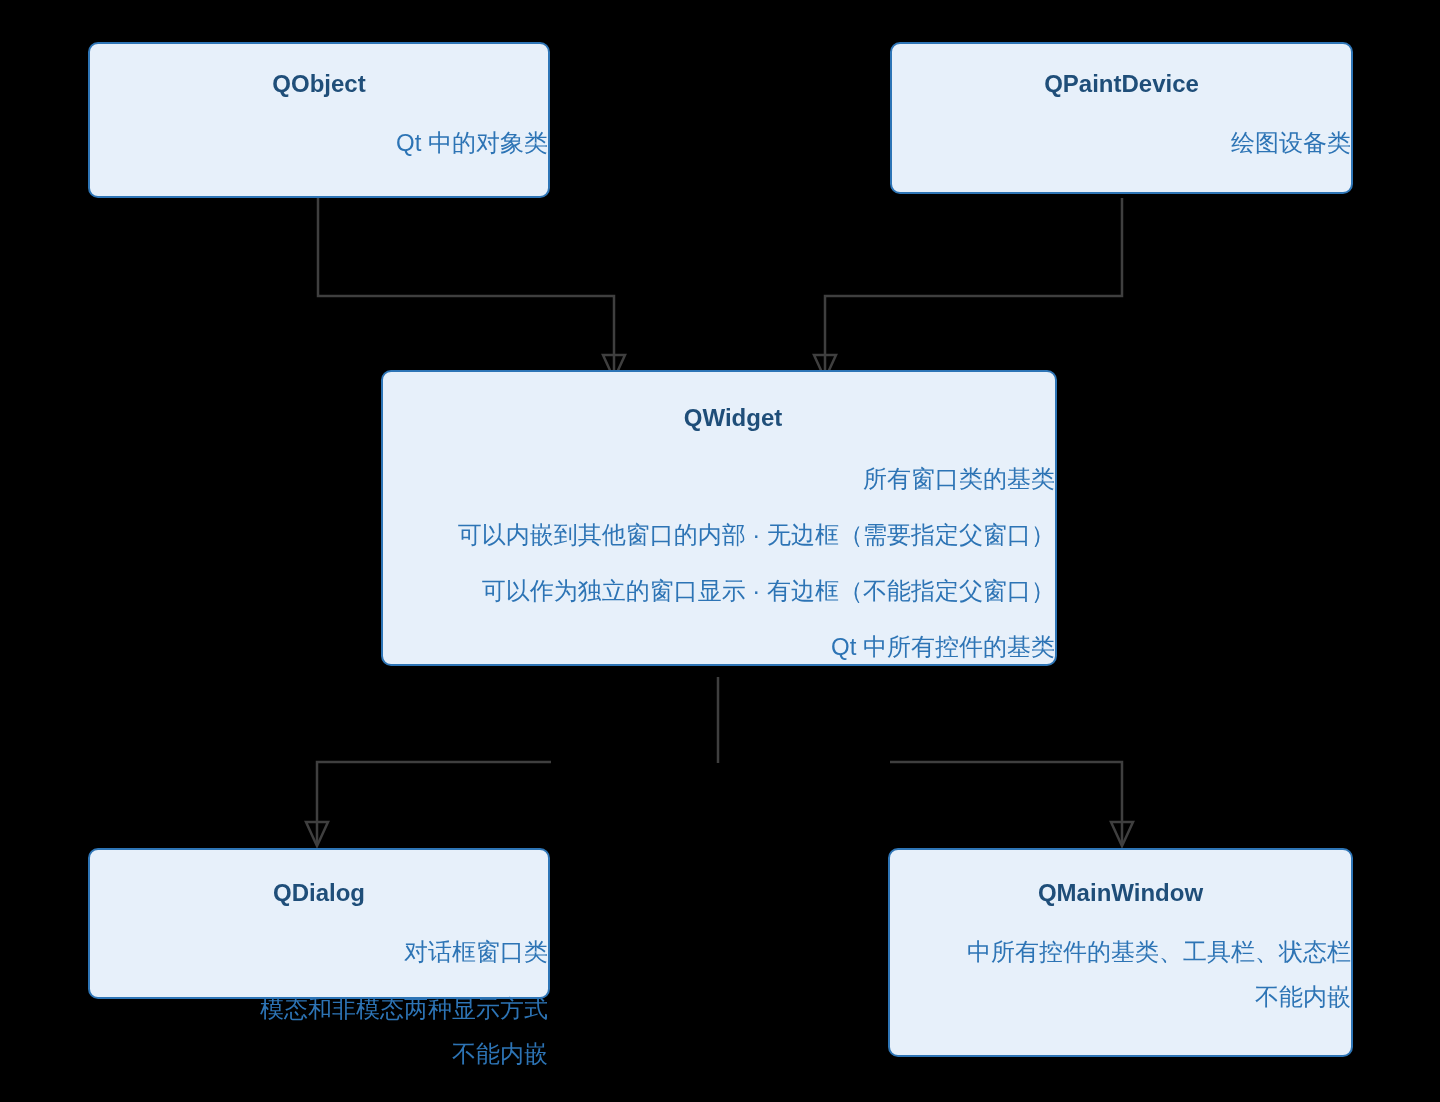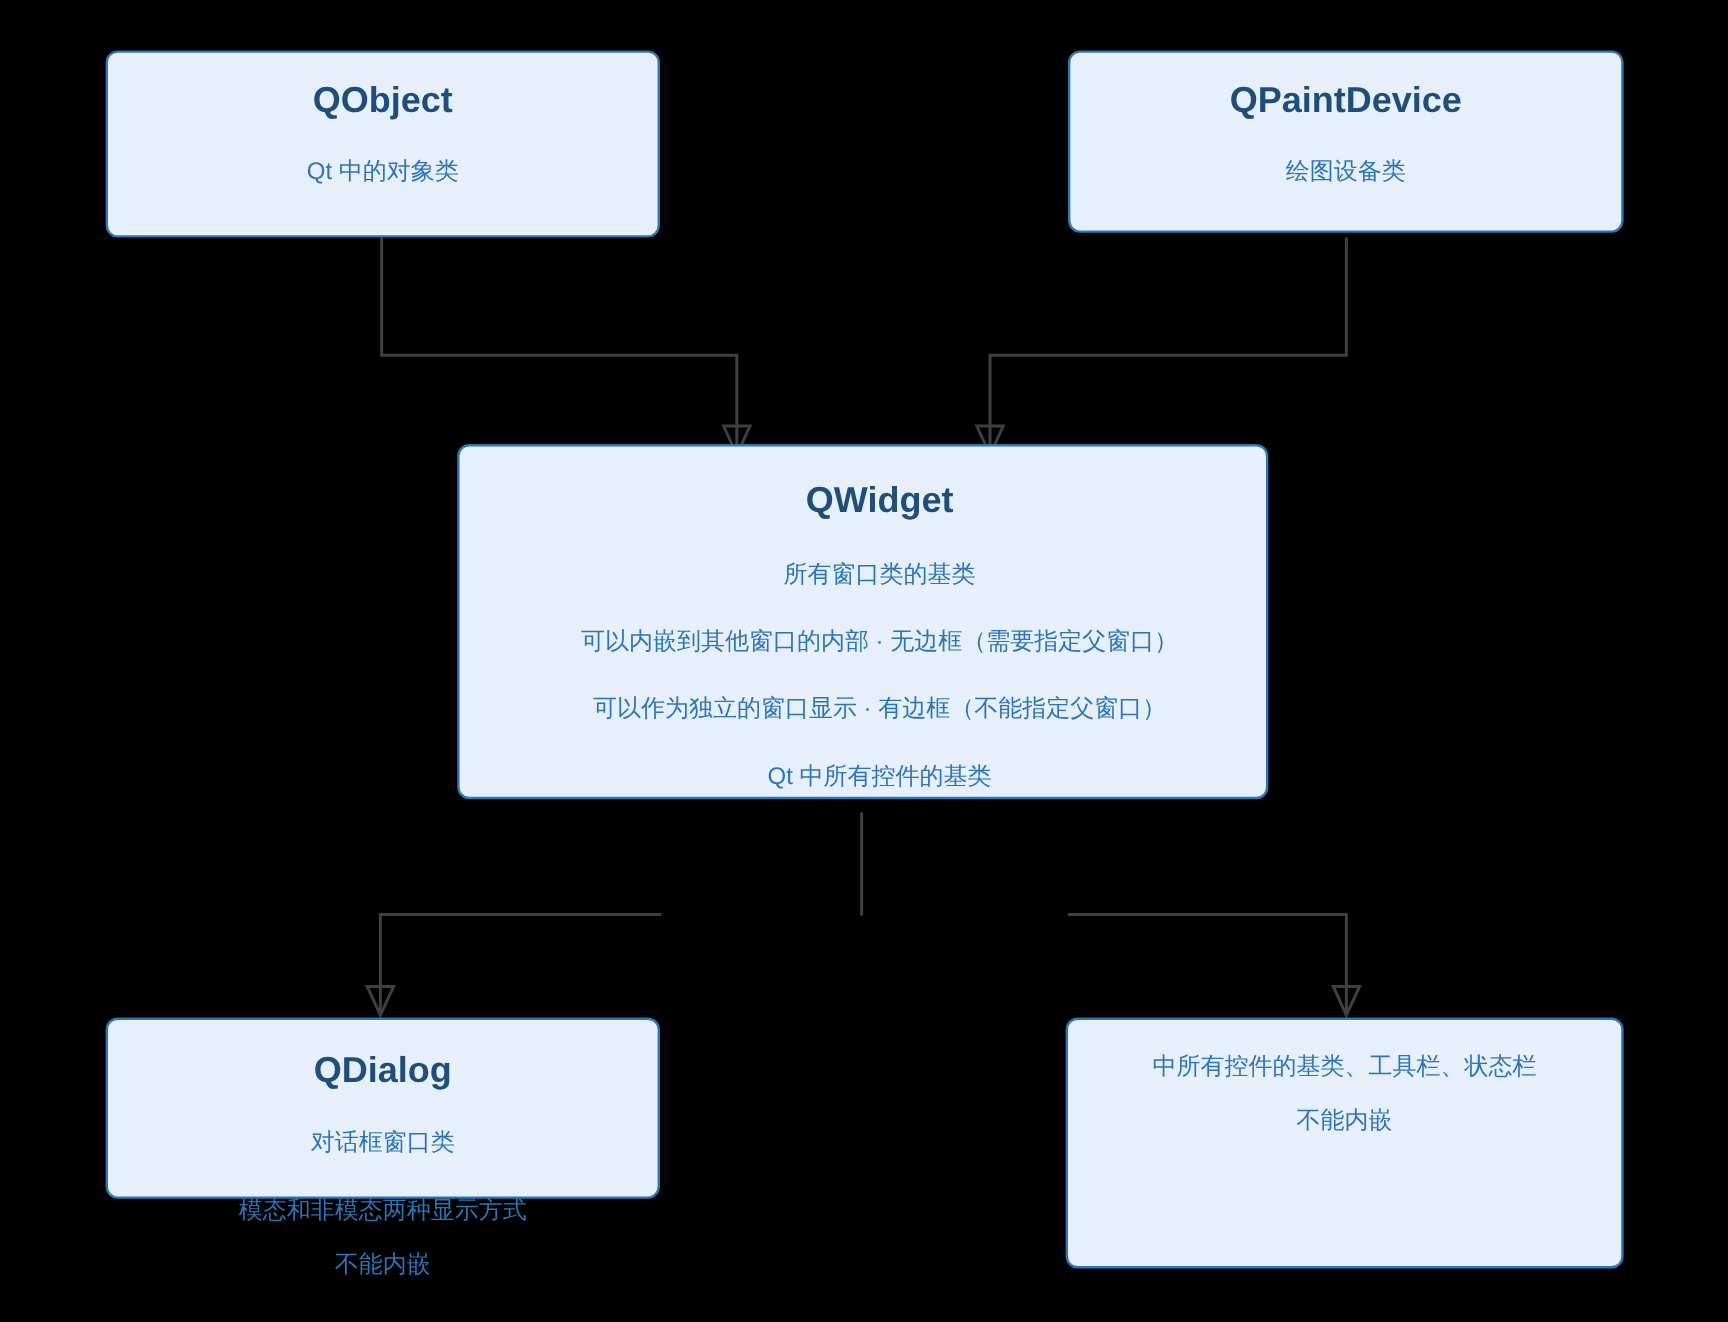--- a/index.html
+++ b/index.html
@@ -25,30 +25,31 @@
     position: absolute;
     box-sizing: border-box;
     background: var(--box_fill, #e7f0fa);
     border: 2.5px solid var(--box_border, #2e75b6);
     border-radius: 10px;
     text-align: center;
     z-index: 1;
     overflow: visible;
   }
   .node .title {
-    font-size: 30px;
+    font-size: 24px;
     font-weight: bold;
     line-height: 40px;
     color: var(--title_text, #1f4e79);
   }
   .node .line {
-    font-size: 20px;
+    font-size: 24px;
     line-height: 30px;
     color: var(--body_text, #2d74b5);
     white-space: nowrap;
+    text-align: right;
   }
   
   .node-qobject       { left:  88px; top: 42px; width: 462px; height: 156px; }
   .node-qpaintdevice  { left: 890px; top: 42px; width: 463px; height: 152px; }
   .small .title       { margin-top: 20px; }
   .small .line        { margin-top: 24px; }
   
   .node-qwidget       { left: 381px; top: 370px; width: 676px; height: 296px; padding-left: 28px; }
   .wide .title        { margin-top: 26px; }
   .wide .line         { margin-top: 26px; }
@@ -102,17 +103,18 @@
   </div>
 
   <div class="node tall node-qdialog">
     <div class="title">QDialog</div>
     <div class="line">对话框窗口类</div>
     <div class="line">模态和非模态两种显示方式</div>
     <div class="line">不能内嵌</div>
   </div>
 
   <div class="node tall node-qmainwindow">
+    <div class="title">QMainWindow</div>
     <div class="line">中所有控件的基类、工具栏、状态栏</div>
     <div class="line">不能内嵌</div>
   </div>
 
 </div>
 
 </body></html>

